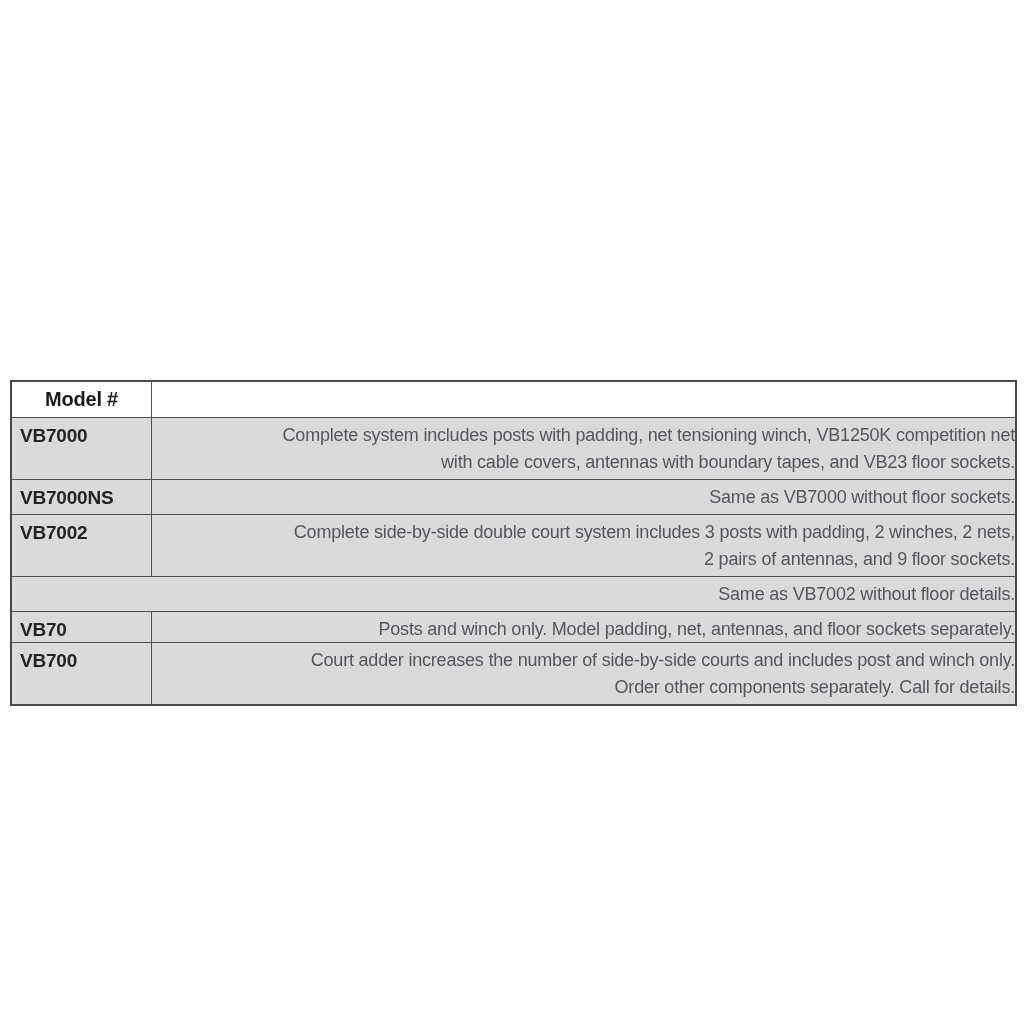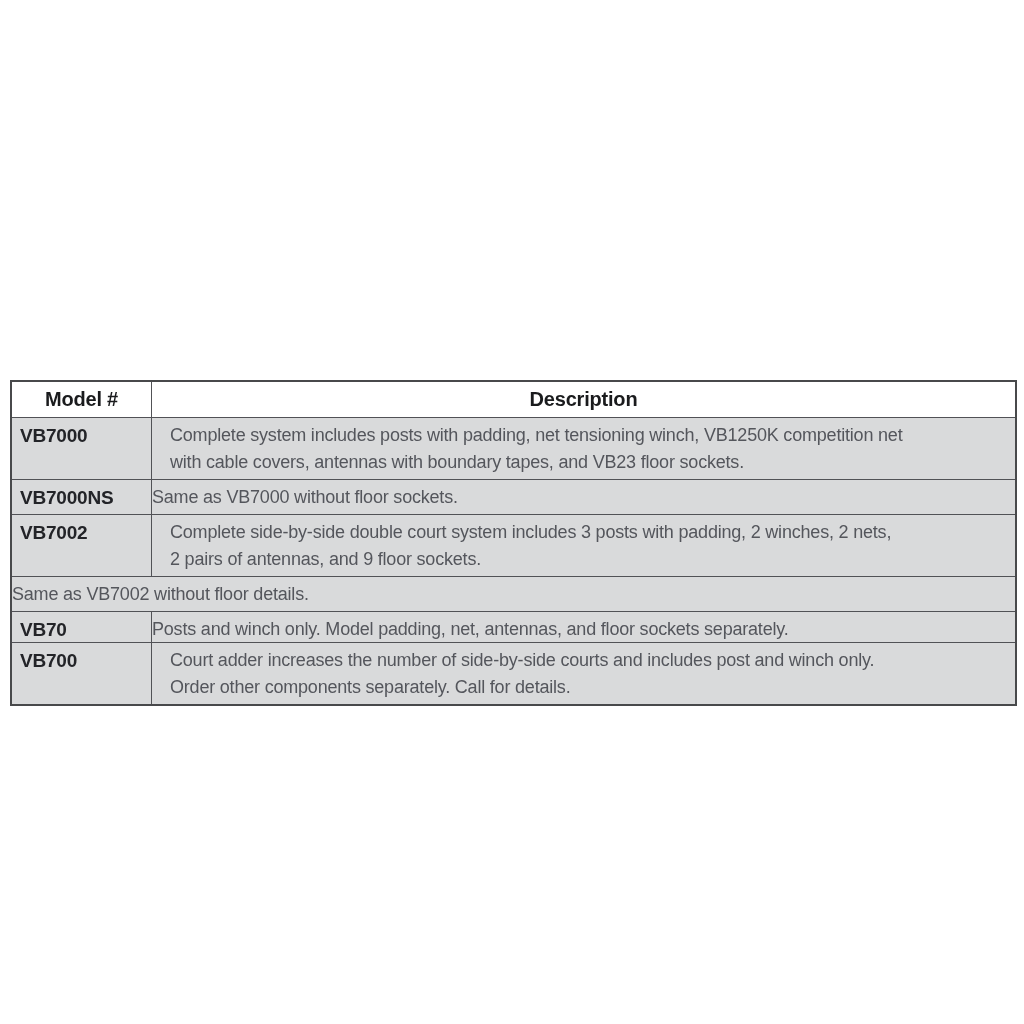--- a/index.html
+++ b/index.html
@@ -42,46 +42,45 @@
     flex: 0 0 140px;
     border-right: 1px solid #515256;
     font-weight: bold;
     font-size: 19px;
     color: #232428;
     padding-left: 8px;
     text-align: left;
   }
   .cell.desc {
     flex: 1 1 auto;
-    text-align: left;
+    text-align: right;
     font-size: 18px;
     color: #54565c;
     white-space: pre-line;
   }
   .header-row .cell {
     font-weight: bold;
     font-size: 20px;
     color: #1a1b1d;
     text-align: center;
   }
   .header-row .cell.model { padding-left: 0; }
   .h-header { height: 35px; }
-  .h-tall   { height: 62px; gap: 18px; }
+  .h-tall   { height: 62px; }
   .h-short  { height: 35px; }
   .h-thin   { height: 31px; }
 </style>
 </head>
 <body>
 
 <div class="page">
   <div class="spec-table">
 
     <div class="row header-row h-header">
       <div class="cell model">Model #</div>
-      <div class="cell desc">Description</div>
     </div>
 
     <div class="row h-tall">
       <div class="cell model">VB7000</div>
       <div class="cell desc">Complete system includes posts with padding, net tensioning winch, VB1250K competition net
 with cable covers, antennas with boundary tapes, and VB23 floor sockets.</div>
     </div>
 
     <div class="row h-short">
       <div class="cell model">VB7000NS</div>

